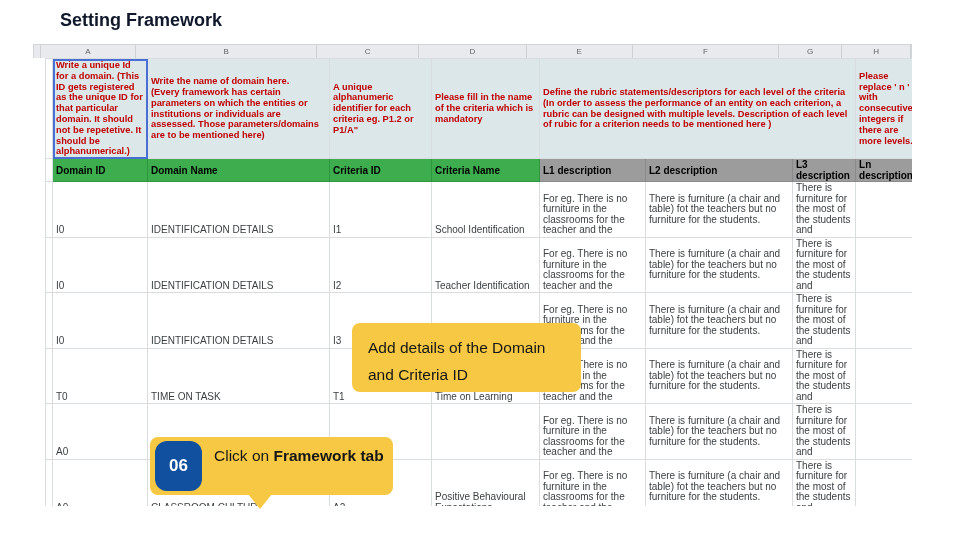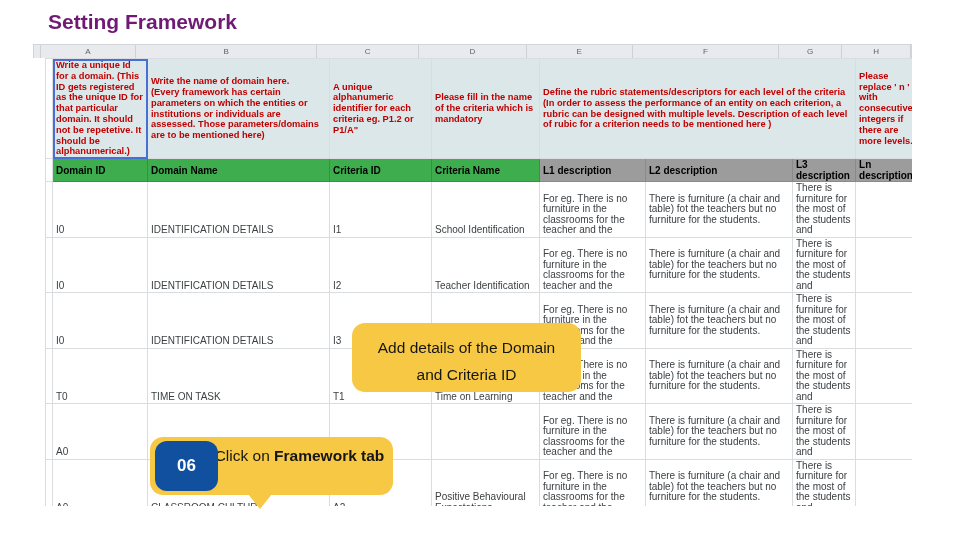--- a/index.html
+++ b/index.html
@@ -10,21 +10,21 @@
     --callout_yellow:#F7C843;
     --badge_blue:#10509F;
     --active_tab_green:#189C49;
     --selection_blue:#4A6FD4;
   }
   *{box-sizing:border-box;margin:0;padding:0;}
   html,body{width:960px;height:540px;overflow:hidden;background:#fff;
     font-family:"Liberation Sans",sans-serif;}
   body{position:relative;}
 
-  .page-title{position:absolute;left:48px;top:10px;font-size:21px;font-weight:bold;color:#701a75;}
+  .page-title{position:absolute;left:60px;top:10px;font-size:18px;font-weight:bold;color:#0f172a;}
 
   .sheet{position:absolute;left:33px;top:44px;width:879px;height:462px;overflow:hidden;}
 
   
   .col-letters{display:flex;height:14px;background:#E8EAED;border:1px solid #D2D5D8;border-bottom:none;}
   .col-letters .cl{border-right:1px solid #CDD1D4;font-size:8px;color:#5f6368;
     display:flex;align-items:center;justify-content:center;overflow:hidden;}
   .col-letters .cl-strip{width:7px;}
   .w-a{width:95px;}.w-b{width:182px;}.w-c{width:102px;}.w-d{width:108px;}
   .w-e{width:106px;}.w-f{width:147px;}.w-g{width:63px;}.w-h{width:69px;}
@@ -42,25 +42,25 @@
   tr.r-fields{height:15px;}
   td.fh{font-size:10px;font-weight:bold;color:#000;vertical-align:middle;padding:0 3px;}
   td.fh.green{background:var(--header_green);border-color:#2F9640;}
   td.fh.gray{background:var(--header_gray);border-color:#8A8A8A;}
 
   tr.data-row{height:44px;}
   tr.data-row td{font-size:10px;line-height:10.5px;color:#3a3f42;}
   td.cell-mid{vertical-align:middle;}
 
   
-  .callout{position:absolute;background:var(--callout_yellow);border-radius:13px;color:#161616;text-align:center;}
+  .callout{position:absolute;background:var(--callout_yellow);border-radius:8px;color:#161616;}
   .callout-1{left:352px;top:323px;width:229px;height:69px;padding:11px 16px 0;
     font-size:15.5px;line-height:27px;}
   .callout-2{left:150px;top:437px;width:243px;height:58px;}
-  .step-badge{position:absolute;left:5px;top:4px;width:63px;height:50px;border-radius:12px;
+  .step-badge{position:absolute;left:5px;top:4px;width:47px;height:50px;border-radius:12px;
     background:var(--badge_blue);color:#fff;font-size:17px;font-weight:bold;
     display:flex;align-items:center;justify-content:center;}
   .callout-2 .c2-text{margin-left:64px;padding:8px 8px 0 0;font-size:15.5px;line-height:21px;}
   .c2-bold{font-weight:bold;}
   .callout-tail{position:absolute;left:98px;top:100%;margin-top:-1px;width:0;height:0;
     border-left:12px solid transparent;border-right:12px solid transparent;
     border-top:15px solid var(--callout_yellow);}
 
   
   .tabbar{position:absolute;left:0;top:542px;width:960px;height:28px;background:#86efac;

